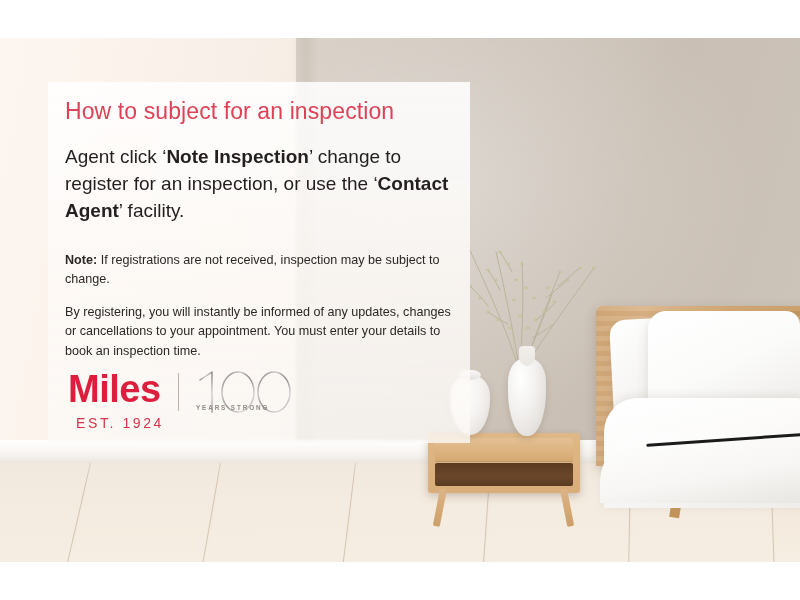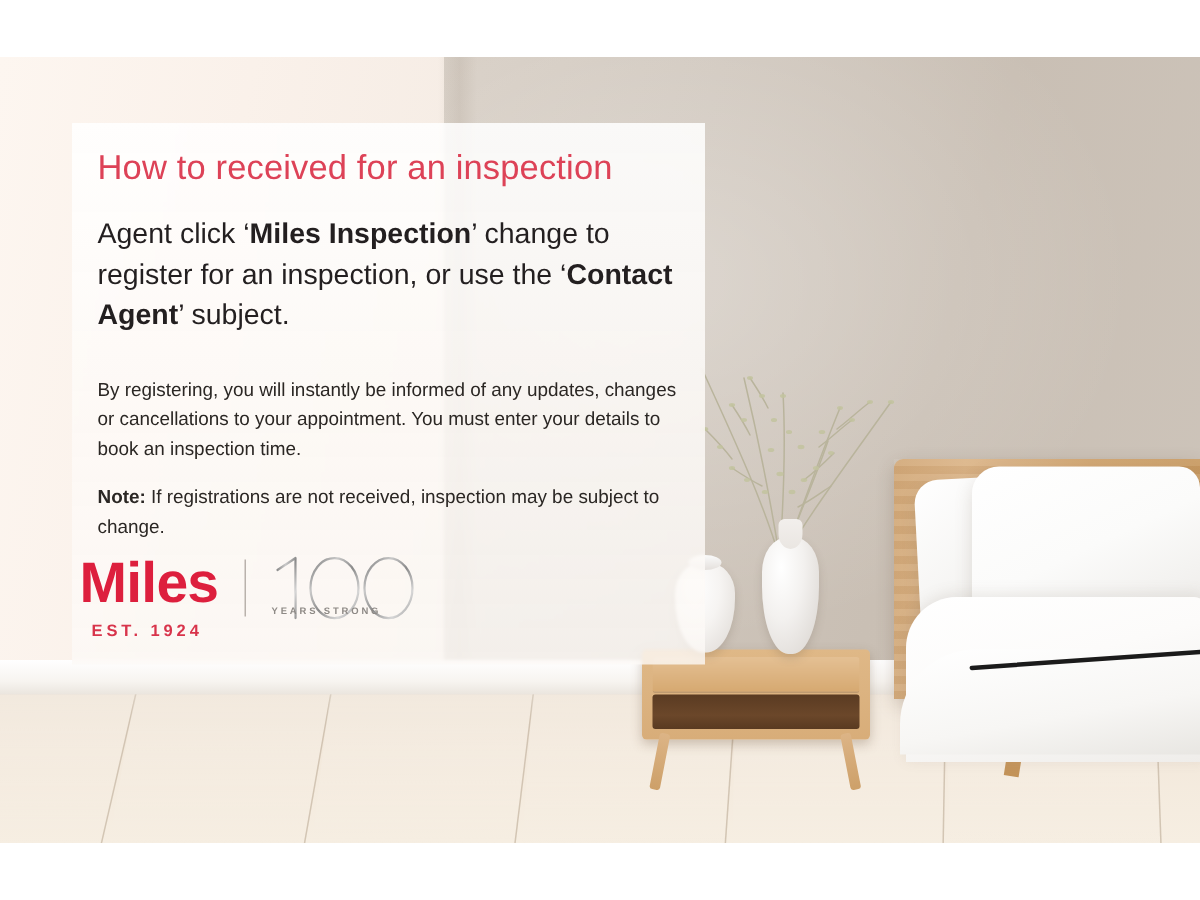--- a/index.html
+++ b/index.html
@@ -107,25 +107,25 @@
   .panel-inner{position:absolute;left:17px;top:16px;width:392px;}
 
   .title{color:#dd4257;font-size:23px;line-height:1.2;font-weight:400;letter-spacing:.1px;
     margin:0 0 18px 0;}
   .lead{color:#231f20;font-size:19px;line-height:1.42;margin:0 0 26px 0;font-weight:400;}
   .lead b{font-weight:700;}
   .body-p{color:#2b2724;font-size:12.6px;line-height:1.55;margin:0 0 13px 0;}
   .body-p b{font-weight:700;}
 
   
-  .logo{position:absolute;left:5px;top:288px;width:230px;height:70px;}
+  .logo{position:absolute;left:20px;top:288px;width:230px;height:70px;}
   .logo-word{position:absolute;left:0;top:0;font-size:38px;line-height:38px;color:#dd1f3d;
     font-weight:700;letter-spacing:-.5px;font-family:"Liberation Sans",sans-serif;}
-  .logo-est{position:absolute;left:8px;top:45px;font-size:11px;color:#d8344b;
-    letter-spacing:2.6px;font-weight:700;}
+  .logo-est{position:absolute;left:8px;top:45px;font-size:14px;color:#d8344b;
+    letter-spacing:2.6px;font-weight:400;}
   .logo-div{position:absolute;left:110px;top:3px;width:1px;height:38px;background:#b9b2ac;}
   .logo-100{position:absolute;left:122px;top:-2px;width:108px;height:48px;}
   .logo-100 svg{width:100%;height:100%;}
   .logo-years{position:absolute;left:128px;top:34px;font-size:6.3px;letter-spacing:1.9px;
     color:#8e8a86;font-weight:700;}
 </style>
 </head>
 <body>
 
 <div class="screen">
@@ -214,27 +214,27 @@
       </svg>
     </div>
 
     <div class="vase-a"></div>
     <div class="vase-b"></div>
   </div>
 
   <div class="panel">
     <div class="panel-inner">
 
-      <h1 class="title">How to received for an inspection</h1>
-
-      <p class="lead"><span>Agent click ‘</span><b>Miles Inspection</b><span>’ change to register for an inspection, or use the ‘</span><b>Contact Agent</b><span>’ subject.</span></p>
+      <h1 class="title">How to subject for an inspection</h1>
+
+      <p class="lead"><span>Agent click ‘</span><b>Note Inspection</b><span>’ change to register for an inspection, or use the ‘</span><b>Contact Agent</b><span>’ facility.</span></p>
+
+      <p class="body-p"><b>Note:</b><span> If registrations are not received, inspection may be subject to change.</span></p>
 
       <p class="body-p">By registering, you will instantly be informed of any updates, changes or cancellations to your appointment. You must enter your details to book an inspection time.</p>
-
-      <p class="body-p"><b>Note:</b><span> If registrations are not received, inspection may be subject to change.</span></p>
     </div>
 
     <div class="logo">
       <div class="logo-word">Miles</div>
       <div class="logo-est">EST. 1924</div>
       <div class="logo-div"></div>
       <div class="logo-100">
         <svg viewBox="0 0 108 48">
           <defs>
             <linearGradient id="silver" x1="0" y1="0" x2="1" y2="1">

